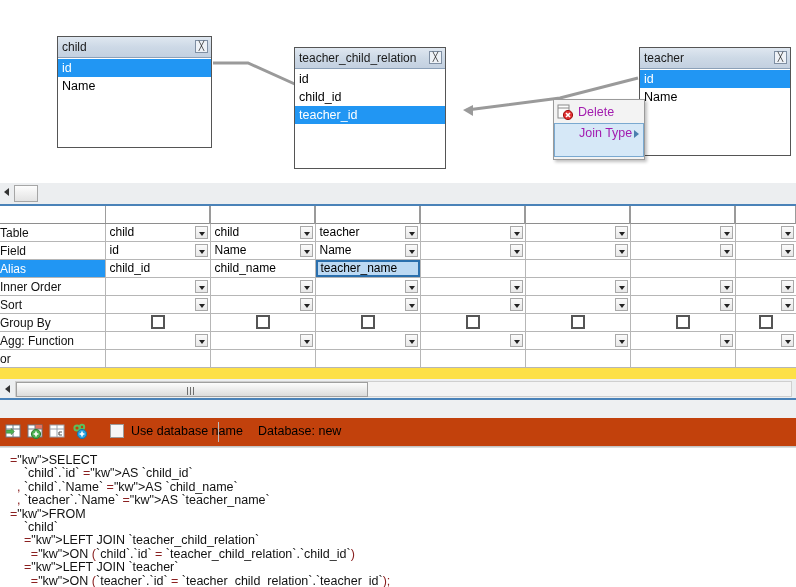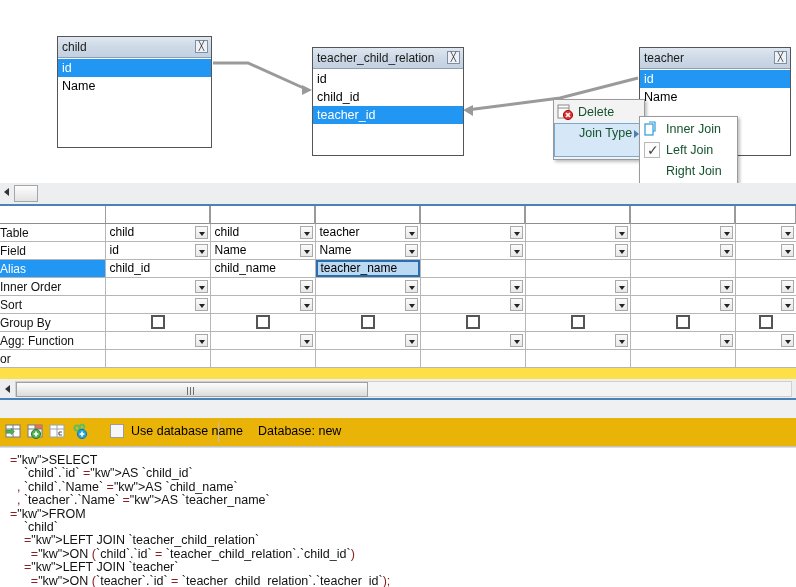--- a/index.html
+++ b/index.html
@@ -26,34 +26,34 @@
   .tbl .closebox{
     position:absolute;right:3px;top:3px;width:13px;height:13px;
     border:1px solid #7f8fa3;background:#eef2f7;box-sizing:border-box;
     font-size:9px;line-height:11px;text-align:center;color:#3a3a3a;
   }
   .tbl .body{background:#fff;padding:1px 0 0 0;}
   .tbl .fld{height:18px;line-height:18px;padding:0 4px;font-size:12.5px;white-space:nowrap;}
   .tbl .fld.sel{background:#2196f3;color:#fff;}
 
   #tbl-child{left:57px;top:36px;width:155px;height:112px;}
-  #tbl-rel{left:312px;top:47px;width:152px;height:109px;}
+  #tbl-rel{left:294px;top:47px;width:152px;height:122px;}
   #tbl-teacher{left:639px;top:47px;width:152px;height:109px;}
 
   svg#links{position:absolute;left:0;top:0;width:796px;height:183px;pointer-events:none;}
 
   
   .menu{
     position:absolute;background:#f3f3f3;border:1px solid #9a9a9a;
     box-shadow:2px 2px 3px rgba(0,0,0,.25);
     padding:2px 0;box-sizing:border-box;z-index:40;
   }
   #ctxmenu{left:553px;top:99px;width:92px;}
   #submenu{left:639px;top:116px;width:99px;background:#fff;}
-  .mi{height:21px;line-height:21px;padding:0 16px 0 24px;font-size:12.5px;position:relative;white-space:nowrap;color:#14532d;}
+  .mi{height:21px;line-height:21px;padding:0 16px 0 24px;font-size:12.5px;position:relative;white-space:nowrap;color:#a21caf;}
   .mi.hl{background:#d6e8f7;border:1px solid #7aa9d0;height:34px;line-height:19px;box-sizing:border-box;}
   .mi .ico{position:absolute;left:3px;top:2px;width:17px;height:17px;}
   .mi .arrow{position:absolute;right:4px;top:6px;width:0;height:0;
     border-left:5px solid #4a7fae;border-top:4px solid transparent;border-bottom:4px solid transparent;}
   #submenu .mi{padding-left:26px;}
   .chk-glyph{position:absolute;left:4px;top:2px;width:16px;height:16px;border:1px solid #b9b9b9;background:#fcfcfc;box-sizing:border-box;}
   .chk-glyph:after{content:"\2713";position:absolute;left:2px;top:-3px;font-size:14px;color:#444;}
 
   
   #gridpane{position:absolute;left:0;top:183px;width:796px;height:235px;background:#eef0f2;}
@@ -91,21 +91,21 @@
   #hscroll{position:absolute;left:0;top:197px;width:796px;height:20px;background:#eceef0;border-bottom:2px solid #4a82b8;box-sizing:border-box;}
   #hscroll .lcaret{position:absolute;left:5px;top:5px;width:0;height:0;
     border-right:5px solid #333;border-top:4px solid transparent;border-bottom:4px solid transparent;}
   #hscroll .track{position:absolute;left:15px;top:1px;right:4px;height:16px;background:#f4f4f4;border:1px solid #cfcfcf;box-sizing:border-box;}
   #hscroll .thumb{position:absolute;left:16px;top:2px;width:352px;height:15px;
     background:linear-gradient(to bottom,#fcfcfc,#dcdcdc);border:1px solid #9f9f9f;box-sizing:border-box;}
   #hscroll .grip{position:absolute;left:50%;top:4px;margin-left:-5px;width:10px;height:8px;}
   #hscroll .grip i{float:left;width:1px;height:8px;background:#6e6e6e;margin-right:2px;}
 
   
-  #toolbar{position:absolute;left:0;top:418px;width:796px;height:28px;background:#eab308;
+  #toolbar{position:absolute;left:0;top:418px;width:796px;height:28px;background:#c2410c;
     border-bottom:1px solid #c5c5c5;}
   .tbicon{position:absolute;top:5px;width:18px;height:18px;}
   #tb-sep{position:absolute;left:218px;top:4px;width:1px;height:20px;background:#bcbcbc;}
   #udn{position:absolute;left:110px;top:5px;height:18px;}
   #udn .box{position:absolute;left:0;top:1px;width:14px;height:14px;border:1px solid #9c9c9c;background:#f6f6f6;box-sizing:border-box;}
   #udn .txt{position:absolute;left:21px;top:0px;line-height:17px;font-size:12.5px;white-space:nowrap;}
   #dbname{position:absolute;left:230px;top:5px;line-height:17px;font-size:12.5px;white-space:nowrap;margin-left:28px;}
 
   
   #sqlpane{position:absolute;left:0;top:447px;width:796px;height:140px;background:#fff;border-top:1px solid #dcdcdc;}
@@ -172,38 +172,20 @@
           </svg>
         </span>
         <span>Delete</span>
       </div>
       <div class="mi hl">
         <span>Join Type</span>
         <span class="arrow"></span>
       </div>
     </div>
 
-    <div class="menu" id="submenu">
-      <div class="mi">
-        <span class="ico">
-          <svg width="17" height="17" viewBox="0 0 17 17">
-            <rect x="2" y="3" width="8" height="11" fill="#fff" stroke="#2d9ad6" stroke-width="1.2"></rect>
-            <path d="M6 1 h6 v2 M12 1 v9 h-2" fill="none" stroke="#2d9ad6" stroke-width="1.2"></path>
-          </svg>
-        </span>
-        <span>Inner Join</span>
-      </div>
-      <div class="mi">
-        <span class="chk-glyph"></span>
-        <span>Left Join</span>
-      </div>
-      <div class="mi">
-        <span>Right Join</span>
-      </div>
-    </div>
   </div>
 
   <div id="gridpane">
 
     <div id="vsplit">
       <span class="lcaret"></span>
       <span class="thumb"></span>
     </div>
 
     <div id="gridwrap">

